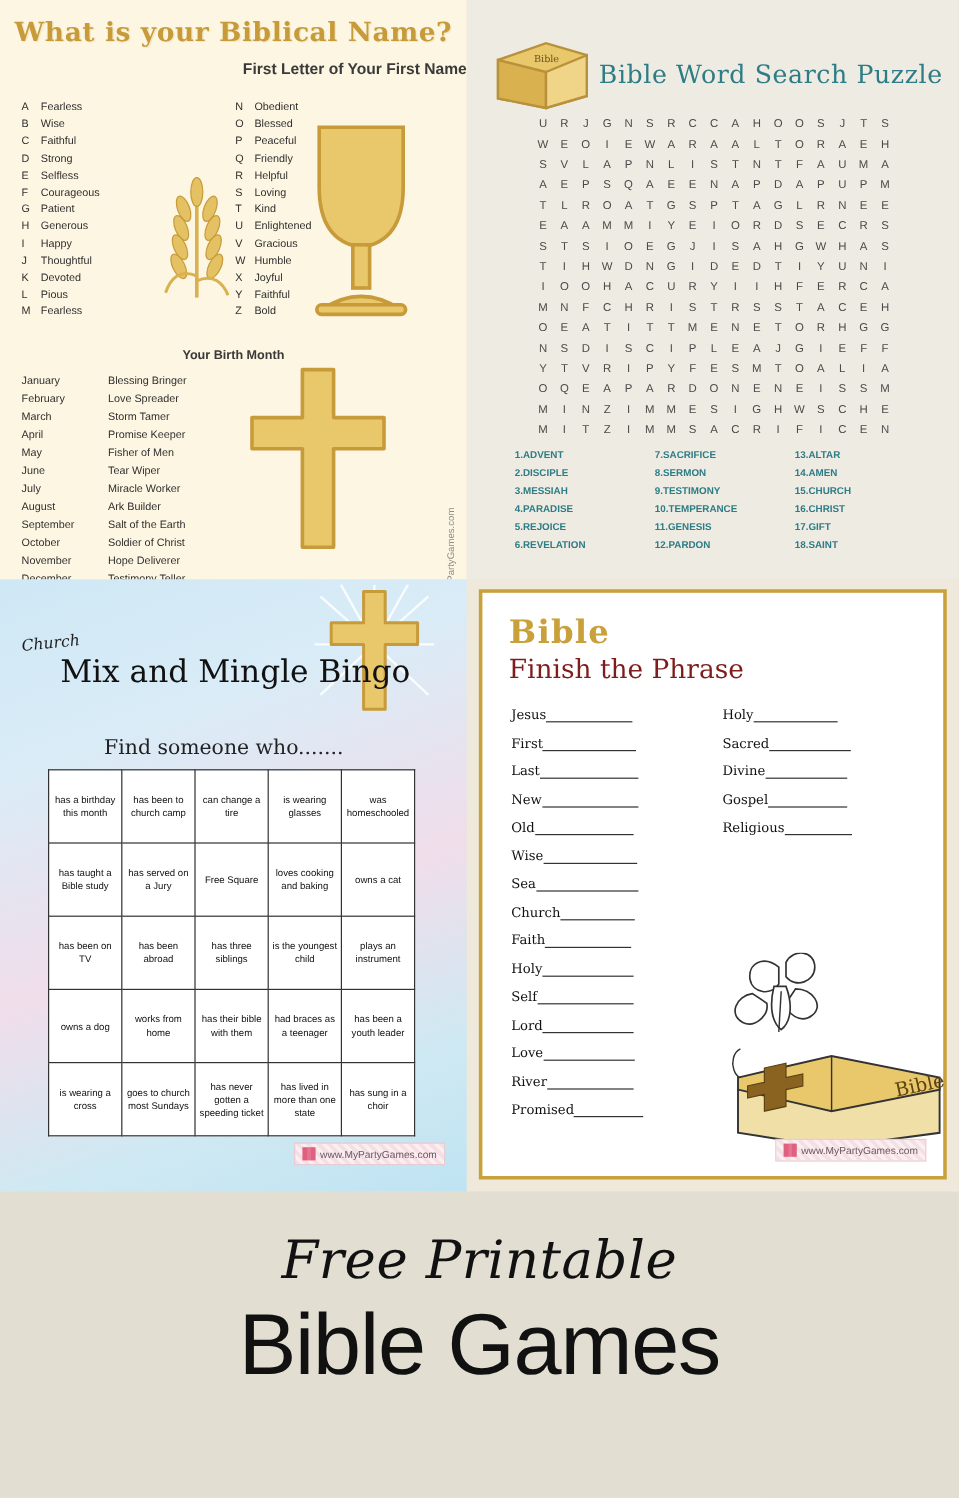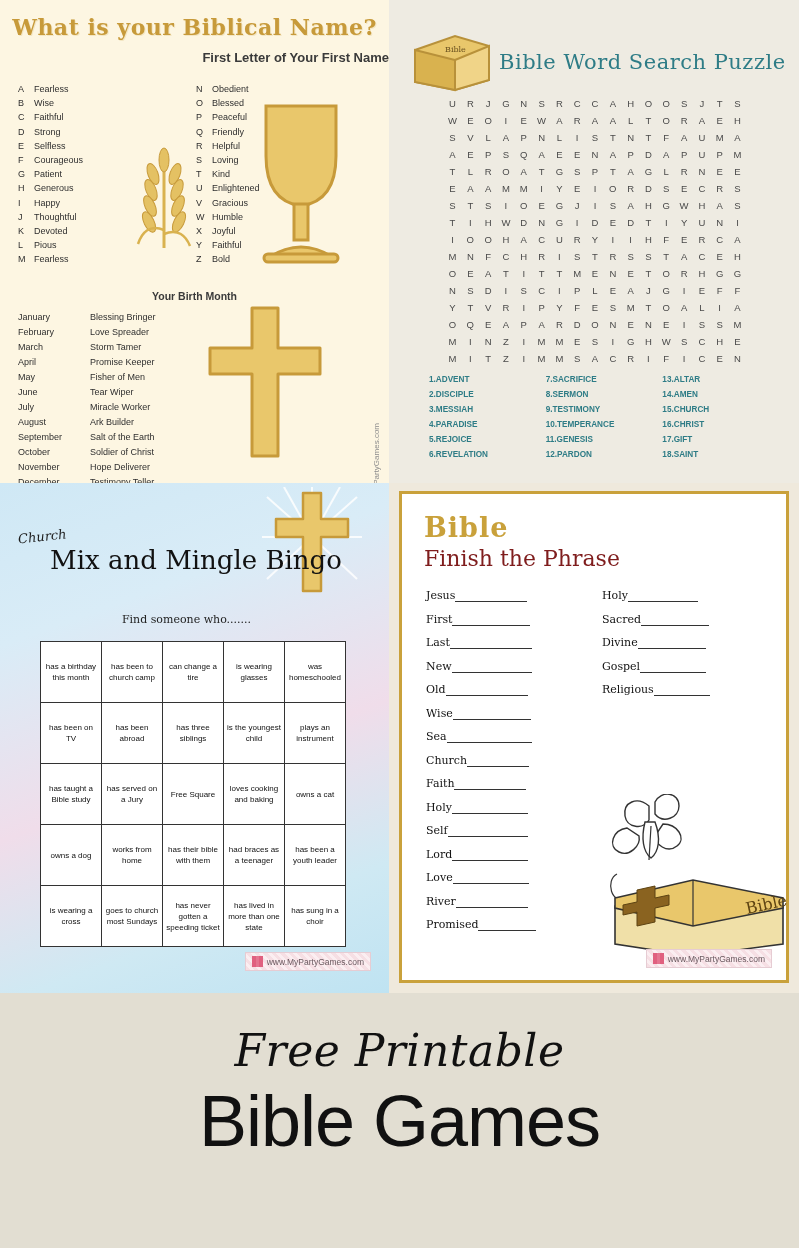--- a/index.html
+++ b/index.html
@@ -94,21 +94,21 @@
     font-family:"DejaVu Serif", serif; font-style:italic; font-size:13px; color:#1c1c1c;
     transform: rotate(-6deg);
   }
   .p3-title {
     position:absolute; left:26px; top:62px; width:340px;
     font-family:"DejaVu Serif", serif; font-size:26px; color:#111;
     text-align:center;
   }
   .p3-sub {
     position:absolute; left:0; right:16px; top:130px; text-align:center;
-    font-family:"DejaVu Serif", serif; font-size:11px; color:#222;
+    font-family:"DejaVu Serif", serif; font-size:17px; color:#222;
   }
   .p3-cross { position:absolute; left:262px; top:4px; width:100px; height:110px; }
   .p3-table {
     position:absolute; left:40px; top:158px;
     border-collapse:collapse; width:306px;
   }
   .p3-table td {
     border:1px solid #333; width:61px; height:61px;
     text-align:center; vertical-align:middle;
     font-size:8px; color:#111; line-height:11px; padding:2px;
@@ -630,32 +630,32 @@
     <table class="p3-table">
       <tbody>
           <tr>
         <td>has a birthday this month</td>
         <td>has been to church camp</td>
         <td>can change a tire</td>
         <td>is wearing glasses</td>
         <td>was homeschooled</td>
       </tr>
       <tr>
+        <td>has taught a Bible study</td>
+        <td>has served on a Jury</td>
+        <td>Free Square</td>
+        <td>loves cooking and baking</td>
+        <td>owns a cat</td>
+      </tr>
+      <tr>
         <td>has been on TV</td>
         <td>has been abroad</td>
         <td>has three siblings</td>
         <td>is the youngest child</td>
         <td>plays an instrument</td>
-      </tr>
-      <tr>
-        <td>has taught a Bible study</td>
-        <td>has served on a Jury</td>
-        <td>Free Square</td>
-        <td>loves cooking and baking</td>
-        <td>owns a cat</td>
       </tr>
       <tr>
         <td>owns a dog</td>
         <td>works from home</td>
         <td>has their bible with them</td>
         <td>had braces as a teenager</td>
         <td>has been a youth leader</td>
       </tr>
       <tr>
         <td>is wearing a cross</td>

